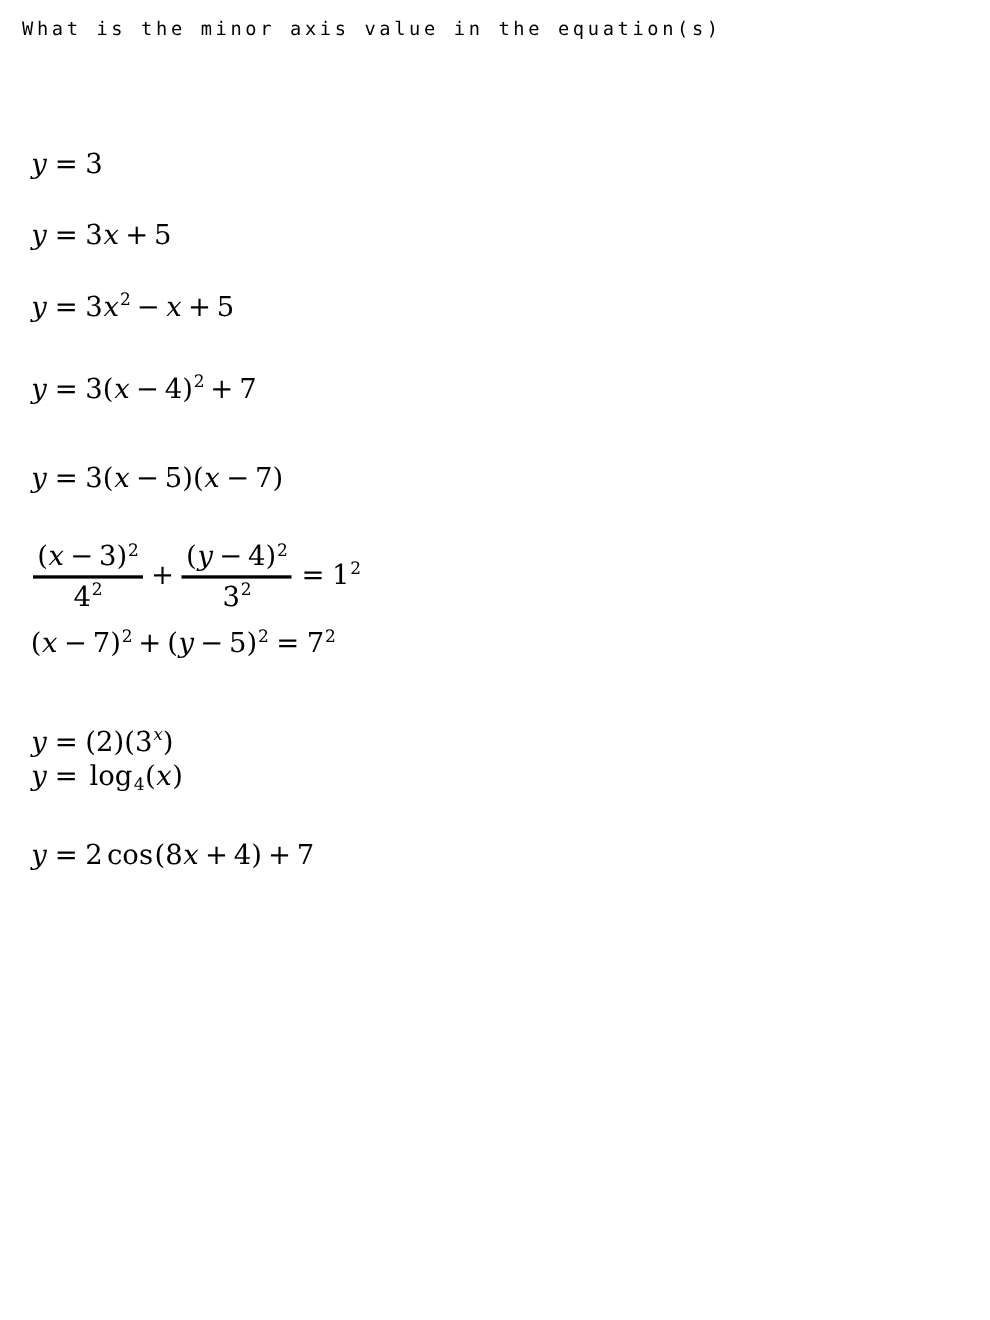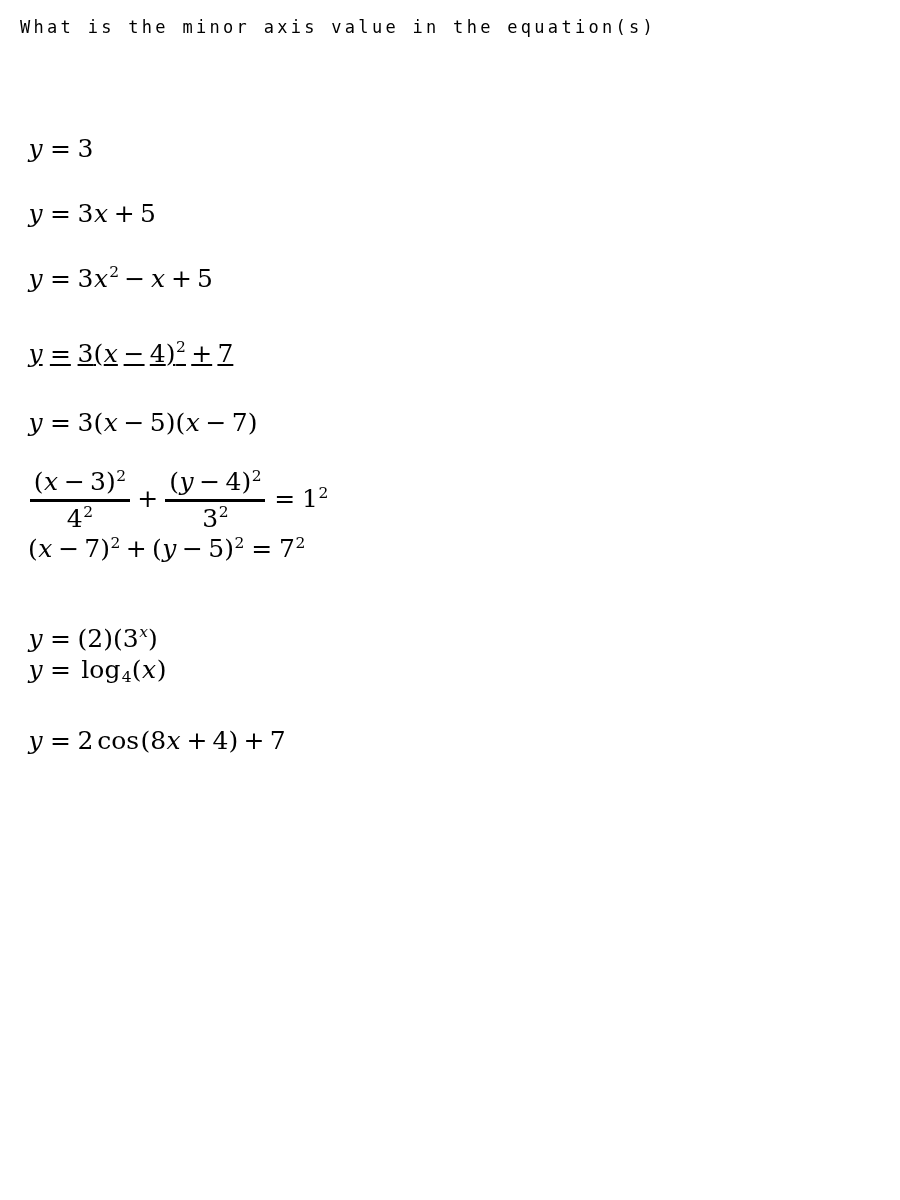--- a/index.html
+++ b/index.html
@@ -27,22 +27,22 @@
     font-size: 25px;
   }
   .eq {
     line-height: 1.25;
     white-space: nowrap;
   }
   
   .eq:nth-child(1)  { margin-top: 88px; }
   .eq:nth-child(2)  { margin-top: 34px; }
   .eq:nth-child(3)  { margin-top: 33px; }
-  .eq:nth-child(4)  { margin-top: 44px; text-decoration: underline; }
-  .eq:nth-child(5)  { margin-top: 38px; }
+  .eq:nth-child(4)  { margin-top: 44px; }
+  .eq:nth-child(5)  { margin-top: 50px; }
   .eq:nth-child(6)  { margin-top: 30px; }
   .eq:nth-child(7)  { margin-top: 0; }
   .eq:nth-child(8)  { margin-top: 58px; }
   .eq:nth-child(9)  { }
   .eq:nth-child(10) { margin-top: 40px; }
   .eq:nth-child(11) { margin-top: 46px; }
 
   
   .m-v   { font-style: italic; padding: 0 0.02em; }
   .m-d   { font-style: normal; }
@@ -52,21 +52,21 @@
   .m-fn  { font-style: normal; margin: 0 0.05em 0 0.15em; }
   .m-sup { font-size: 62%; vertical-align: 0.6em;  line-height: 0; margin-left: 0.04em; }
   .m-sub { font-size: 62%; vertical-align: -0.25em; line-height: 0; margin-right: 0.02em; }
   .ital  { font-style: italic; }
   .m-frac {
     display: inline-flex;
     flex-direction: column;
     align-items: center;
     vertical-align: middle;
     text-align: right;
-    margin: 0 0.08em;
+    margin: 12px 0.08em;
   }
   .m-frac .fnum {
     display: block;
     padding: 0 0.15em 0.08em 0.15em;
     border-bottom: 3px solid currentColor;
     line-height: 1.15;
   }
   .m-frac .fden {
     display: block;
     padding-top: 0.1em;

